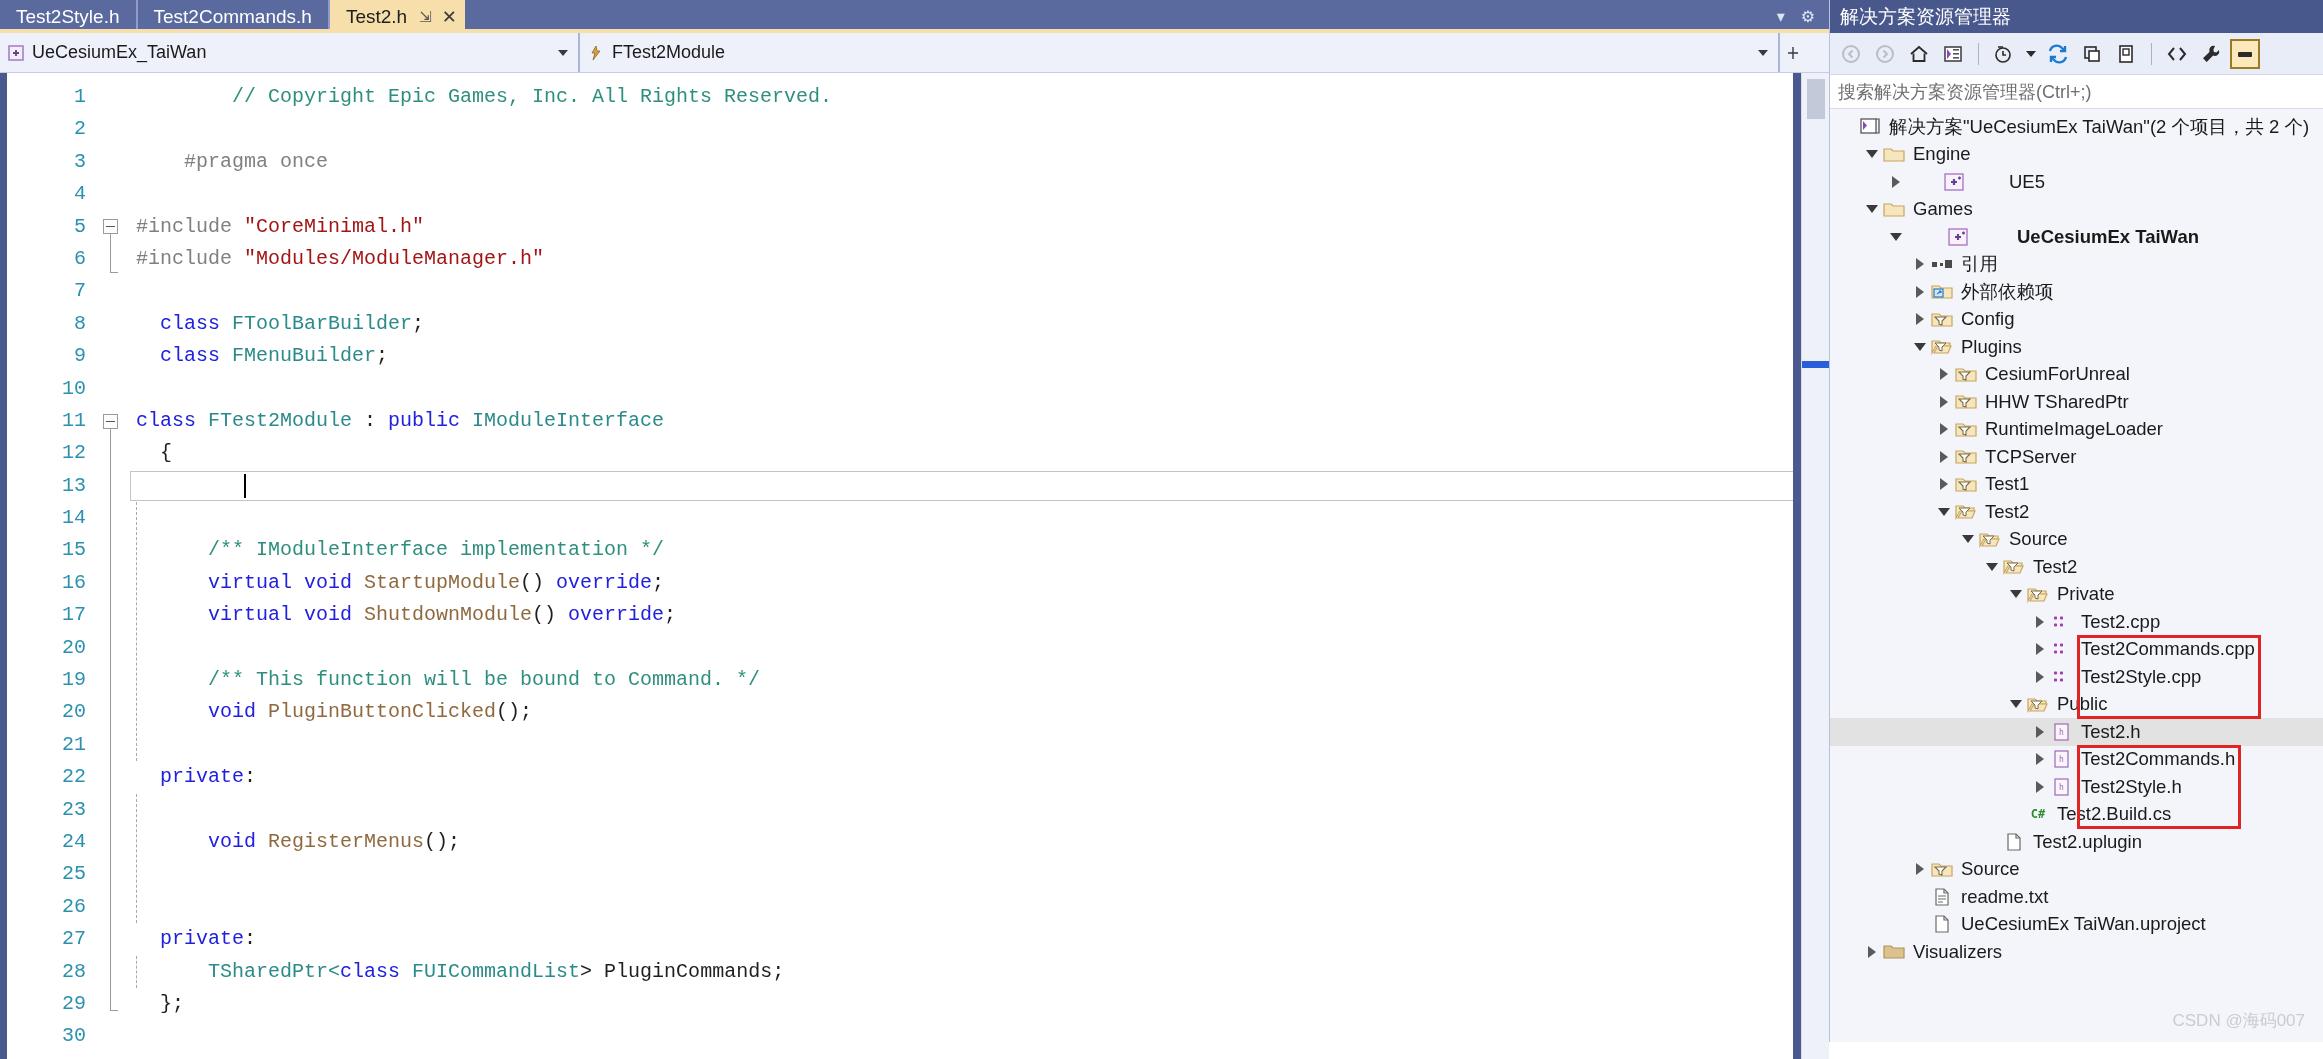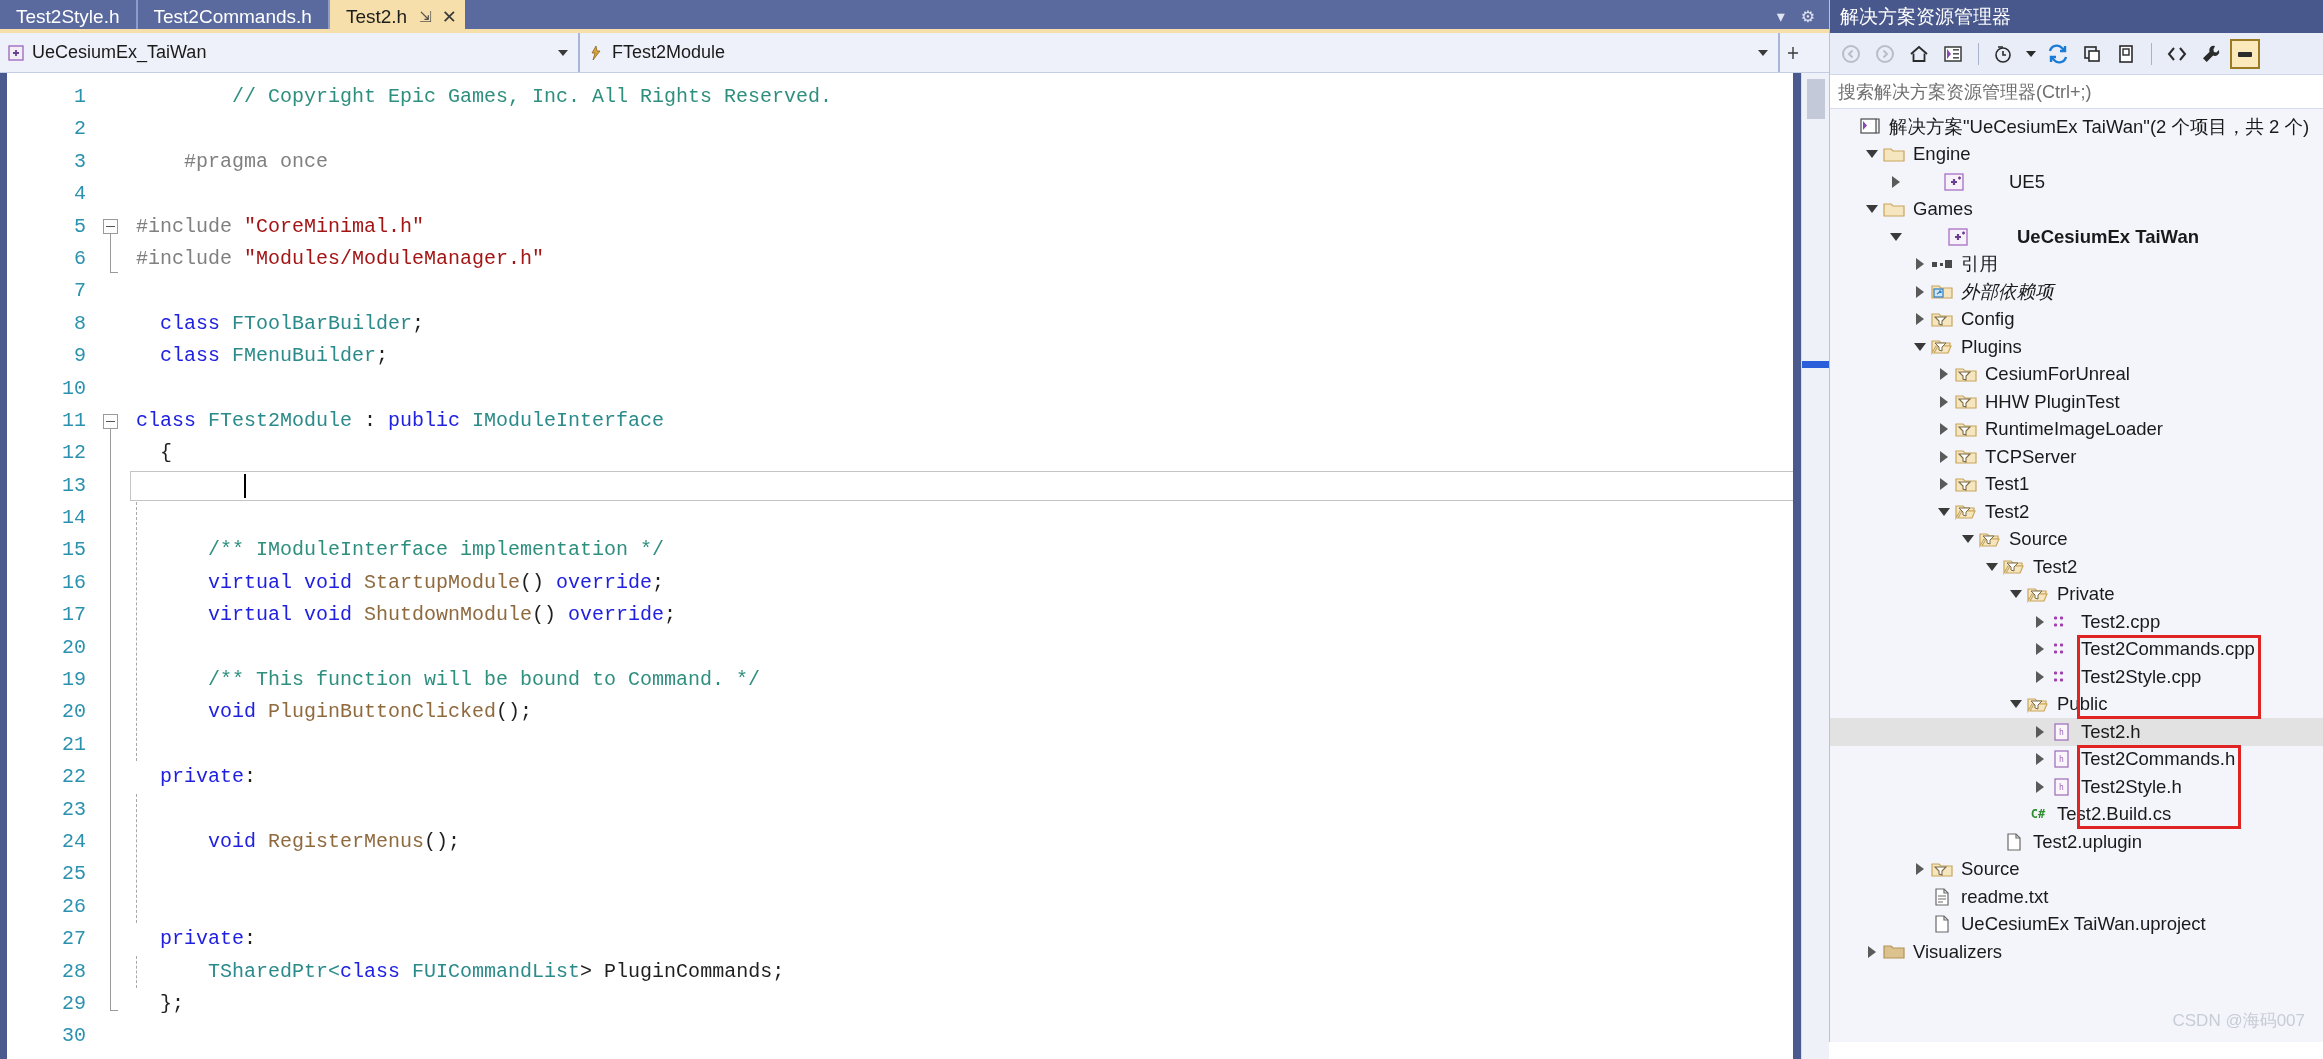--- a/index.html
+++ b/index.html
@@ -537,21 +537,21 @@
           </span>
           <span class="ticon">
             <svg width="22" height="14" viewBox="0 0 22 14">
               <rect x="1" y="5" width="5" height="5" fill="#4a4a4a"></rect>
               <rect x="9" y="6" width="3" height="3" fill="#4a4a4a"></rect>
               <rect x="14" y="3" width="7" height="8" fill="#4a4a4a"></rect>
             </svg>
           </span>
           <span class="tlabel">引用</span>
         </div>
-        <div class="trow" style="padding-left: 80px; font-style: italic;">
+        <div class="trow" style="padding-left: 80px;">
           <span class="tw-box">
             <span class="arrow-r closed"></span>
           </span>
           <span class="ticon">
             <svg width="22" height="17" viewBox="0 0 22 17">
               <path d="M1 3 h7 l2 2 h11 v10 H1 z" fill="#f6e6c0" stroke="#c9a65a" stroke-width="1.2"></path>
               <rect x="3" y="6" width="9" height="8" fill="#cfe6f7" stroke="#2b7cc0" stroke-width="1.2"></rect>
               <path d="M6 11 l4-3 M10 8 h-2 M10 8 v2" stroke="#2b7cc0" stroke-width="1.1"></path>
             </svg>
           </span>
@@ -597,21 +597,21 @@
         <div class="trow" style="padding-left: 104px;">
           <span class="tw-box">
             <span class="arrow-r closed"></span>
           </span>
           <span class="ticon">
             <svg width="22" height="17" viewBox="0 0 22 17">
               <path d="M1 3 h7 l2 2 h11 v10 H1 z" fill="#f6e6c0" stroke="#c9a65a" stroke-width="1.2"></path>
               <path d="M4 6 h11 l-4 4 v4 l-3-1 v-3 z" fill="#fff" stroke="#7a6a46" stroke-width="1.1"></path>
             </svg>
           </span>
-          <span class="tlabel">HHW PluginTest</span>
+          <span class="tlabel">HHW TSharedPtr</span>
         </div>
         <div class="trow" style="padding-left: 104px;">
           <span class="tw-box">
             <span class="arrow-r closed"></span>
           </span>
           <span class="ticon">
             <svg width="22" height="17" viewBox="0 0 22 17">
               <path d="M1 3 h7 l2 2 h11 v10 H1 z" fill="#f6e6c0" stroke="#c9a65a" stroke-width="1.2"></path>
               <path d="M4 6 h11 l-4 4 v4 l-3-1 v-3 z" fill="#fff" stroke="#7a6a46" stroke-width="1.1"></path>
             </svg>

